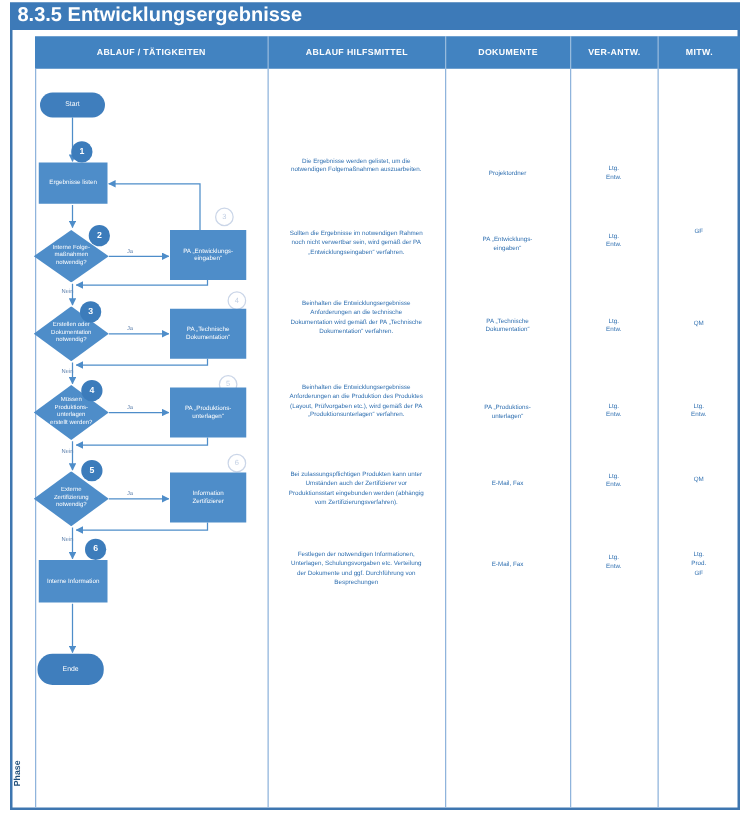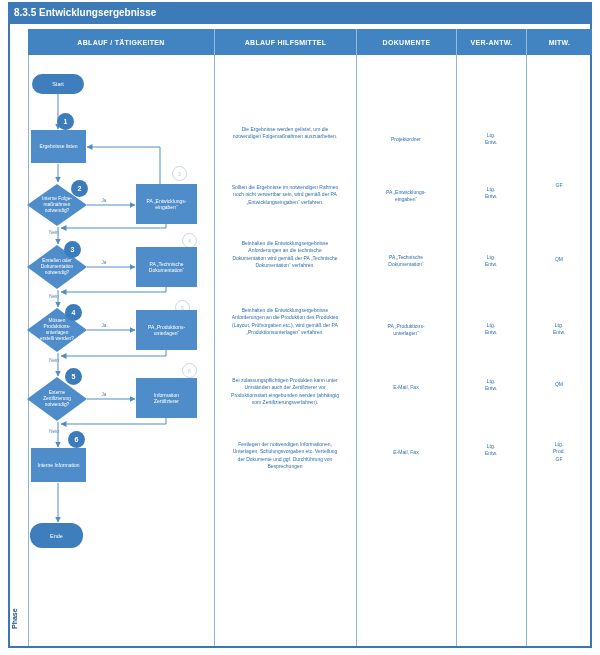--- a/index.html
+++ b/index.html
@@ -1,20 +1,20 @@
 <!DOCTYPE html>
 <html><head>
 <meta charset="utf-8">
 <style>
   html,body{margin:0;padding:0;background:#ffffff;}
   body{width:600px;height:655px;position:relative;font-family:"Liberation Sans","DejaVu Sans",sans-serif;}
   .abs{position:absolute;}
   
   .frame{left:8px;top:2px;width:584px;height:646px;border:2px solid #3E76B0;box-sizing:border-box;background:#fff;}
-  .titlebar{left:8px;top:2px;width:584px;height:22px;background:#3D7AB8;color:#fff;font-weight:bold;font-size:10px;line-height:22px;padding-left:6px;box-sizing:border-box;}
+  .titlebar{left:8px;top:2px;width:584px;height:22px;background:#3D7AB8;color:#fff;font-weight:bold;font-size:16px;line-height:22px;padding-left:6px;box-sizing:border-box;}
   .header{left:28px;top:29px;width:564px;height:26px;background:#4283C1;display:flex;align-items:center;}
   .hcell{color:#fff;font-weight:bold;font-size:7px;text-align:center;letter-spacing:.3px;border-left:1px solid rgba(255,255,255,.45);box-sizing:border-box;height:100%;display:flex;align-items:center;justify-content:center;}
   .hcell:first-child{border-left:none;}
   .vline{width:1px;background:#8FB4DC;top:55px;height:591px;}
   .phase{left:11px;top:596px;height:46px;width:15px;writing-mode:vertical-rl;transform:rotate(180deg);font-size:7px;font-weight:bold;color:#1F4E79;text-align:center;}
   
   .ellipse{background:#3F7EBD;color:#fff;border-radius:12px;display:flex;align-items:center;justify-content:center;font-size:5.5px;z-index:2;}
   .fbox{background:#4E8DC9;color:#fff;display:flex;align-items:center;justify-content:center;text-align:center;font-size:5px;line-height:1.3;white-space:pre-line;z-index:2;}
   .diamond{background:#4E8DC9;color:#fff;clip-path:polygon(50% 0%,100% 50%,50% 100%,0% 50%);display:flex;align-items:center;justify-content:center;text-align:center;font-size:4.8px;line-height:1.25;white-space:pre-line;z-index:2;}
   .ncircle{width:17px;height:17px;border-radius:50%;background:#3C7CBB;color:#fff;font-size:7px;font-weight:bold;display:flex;align-items:center;justify-content:center;z-index:3;}

